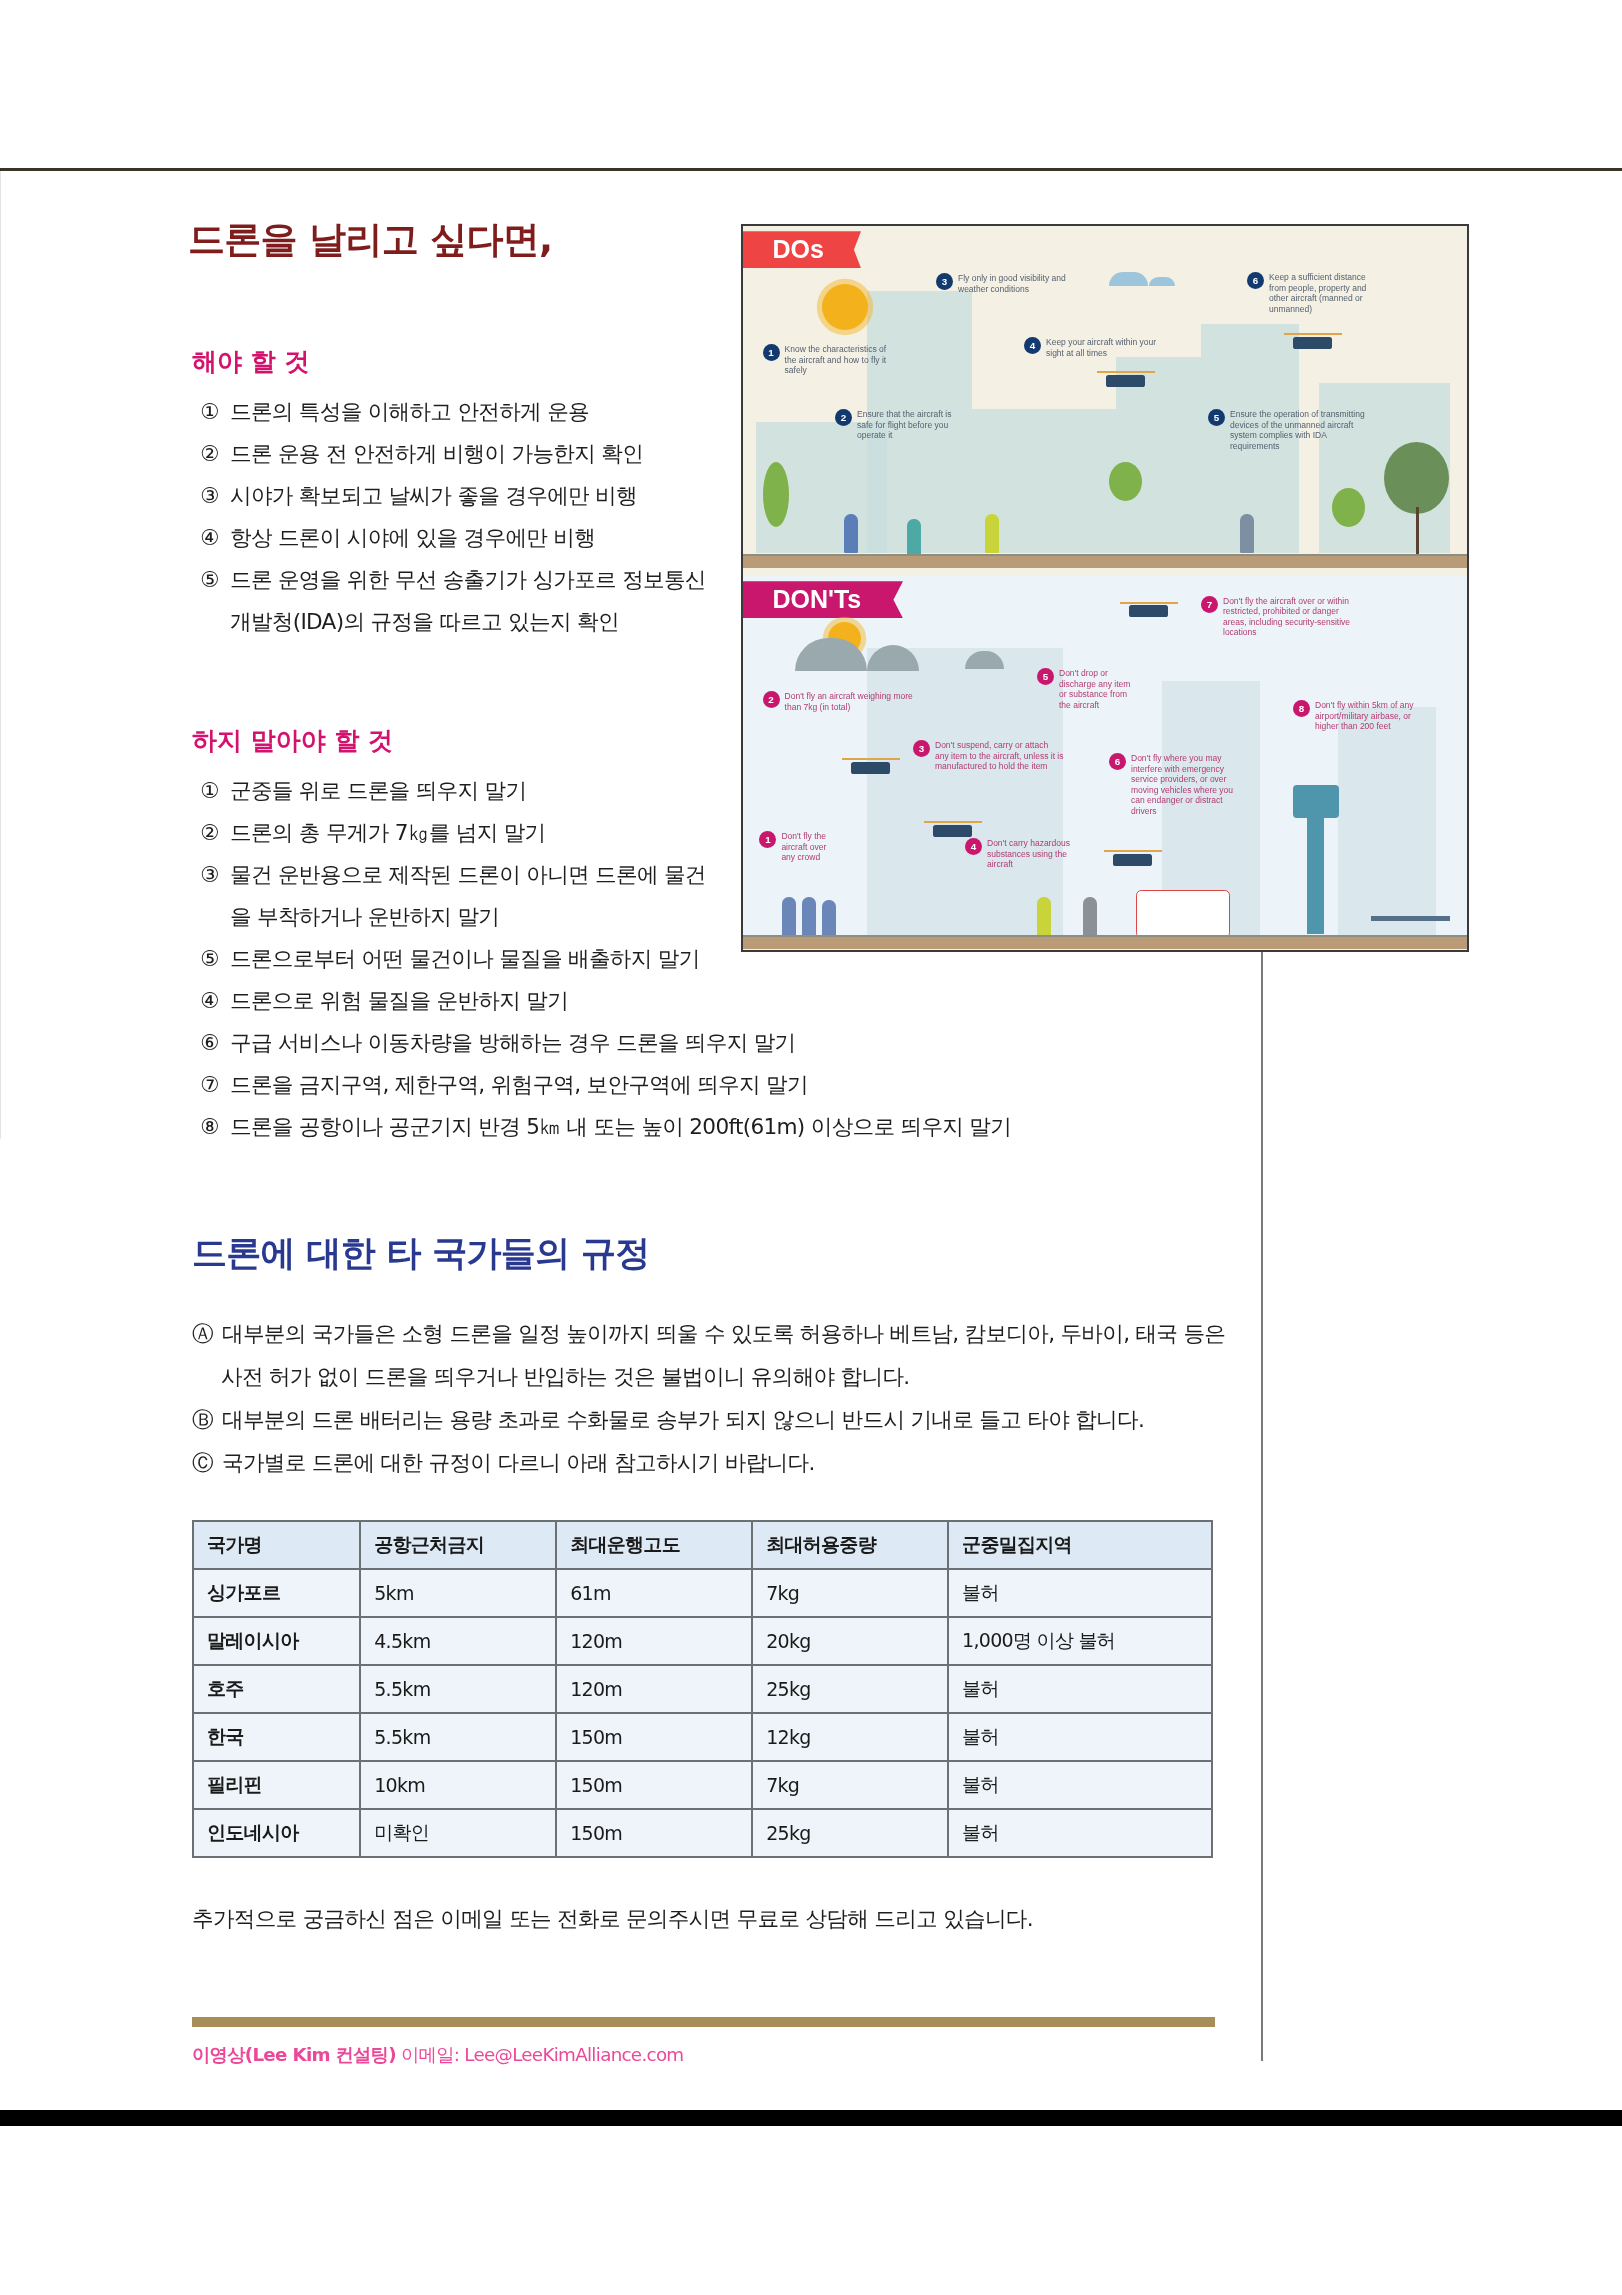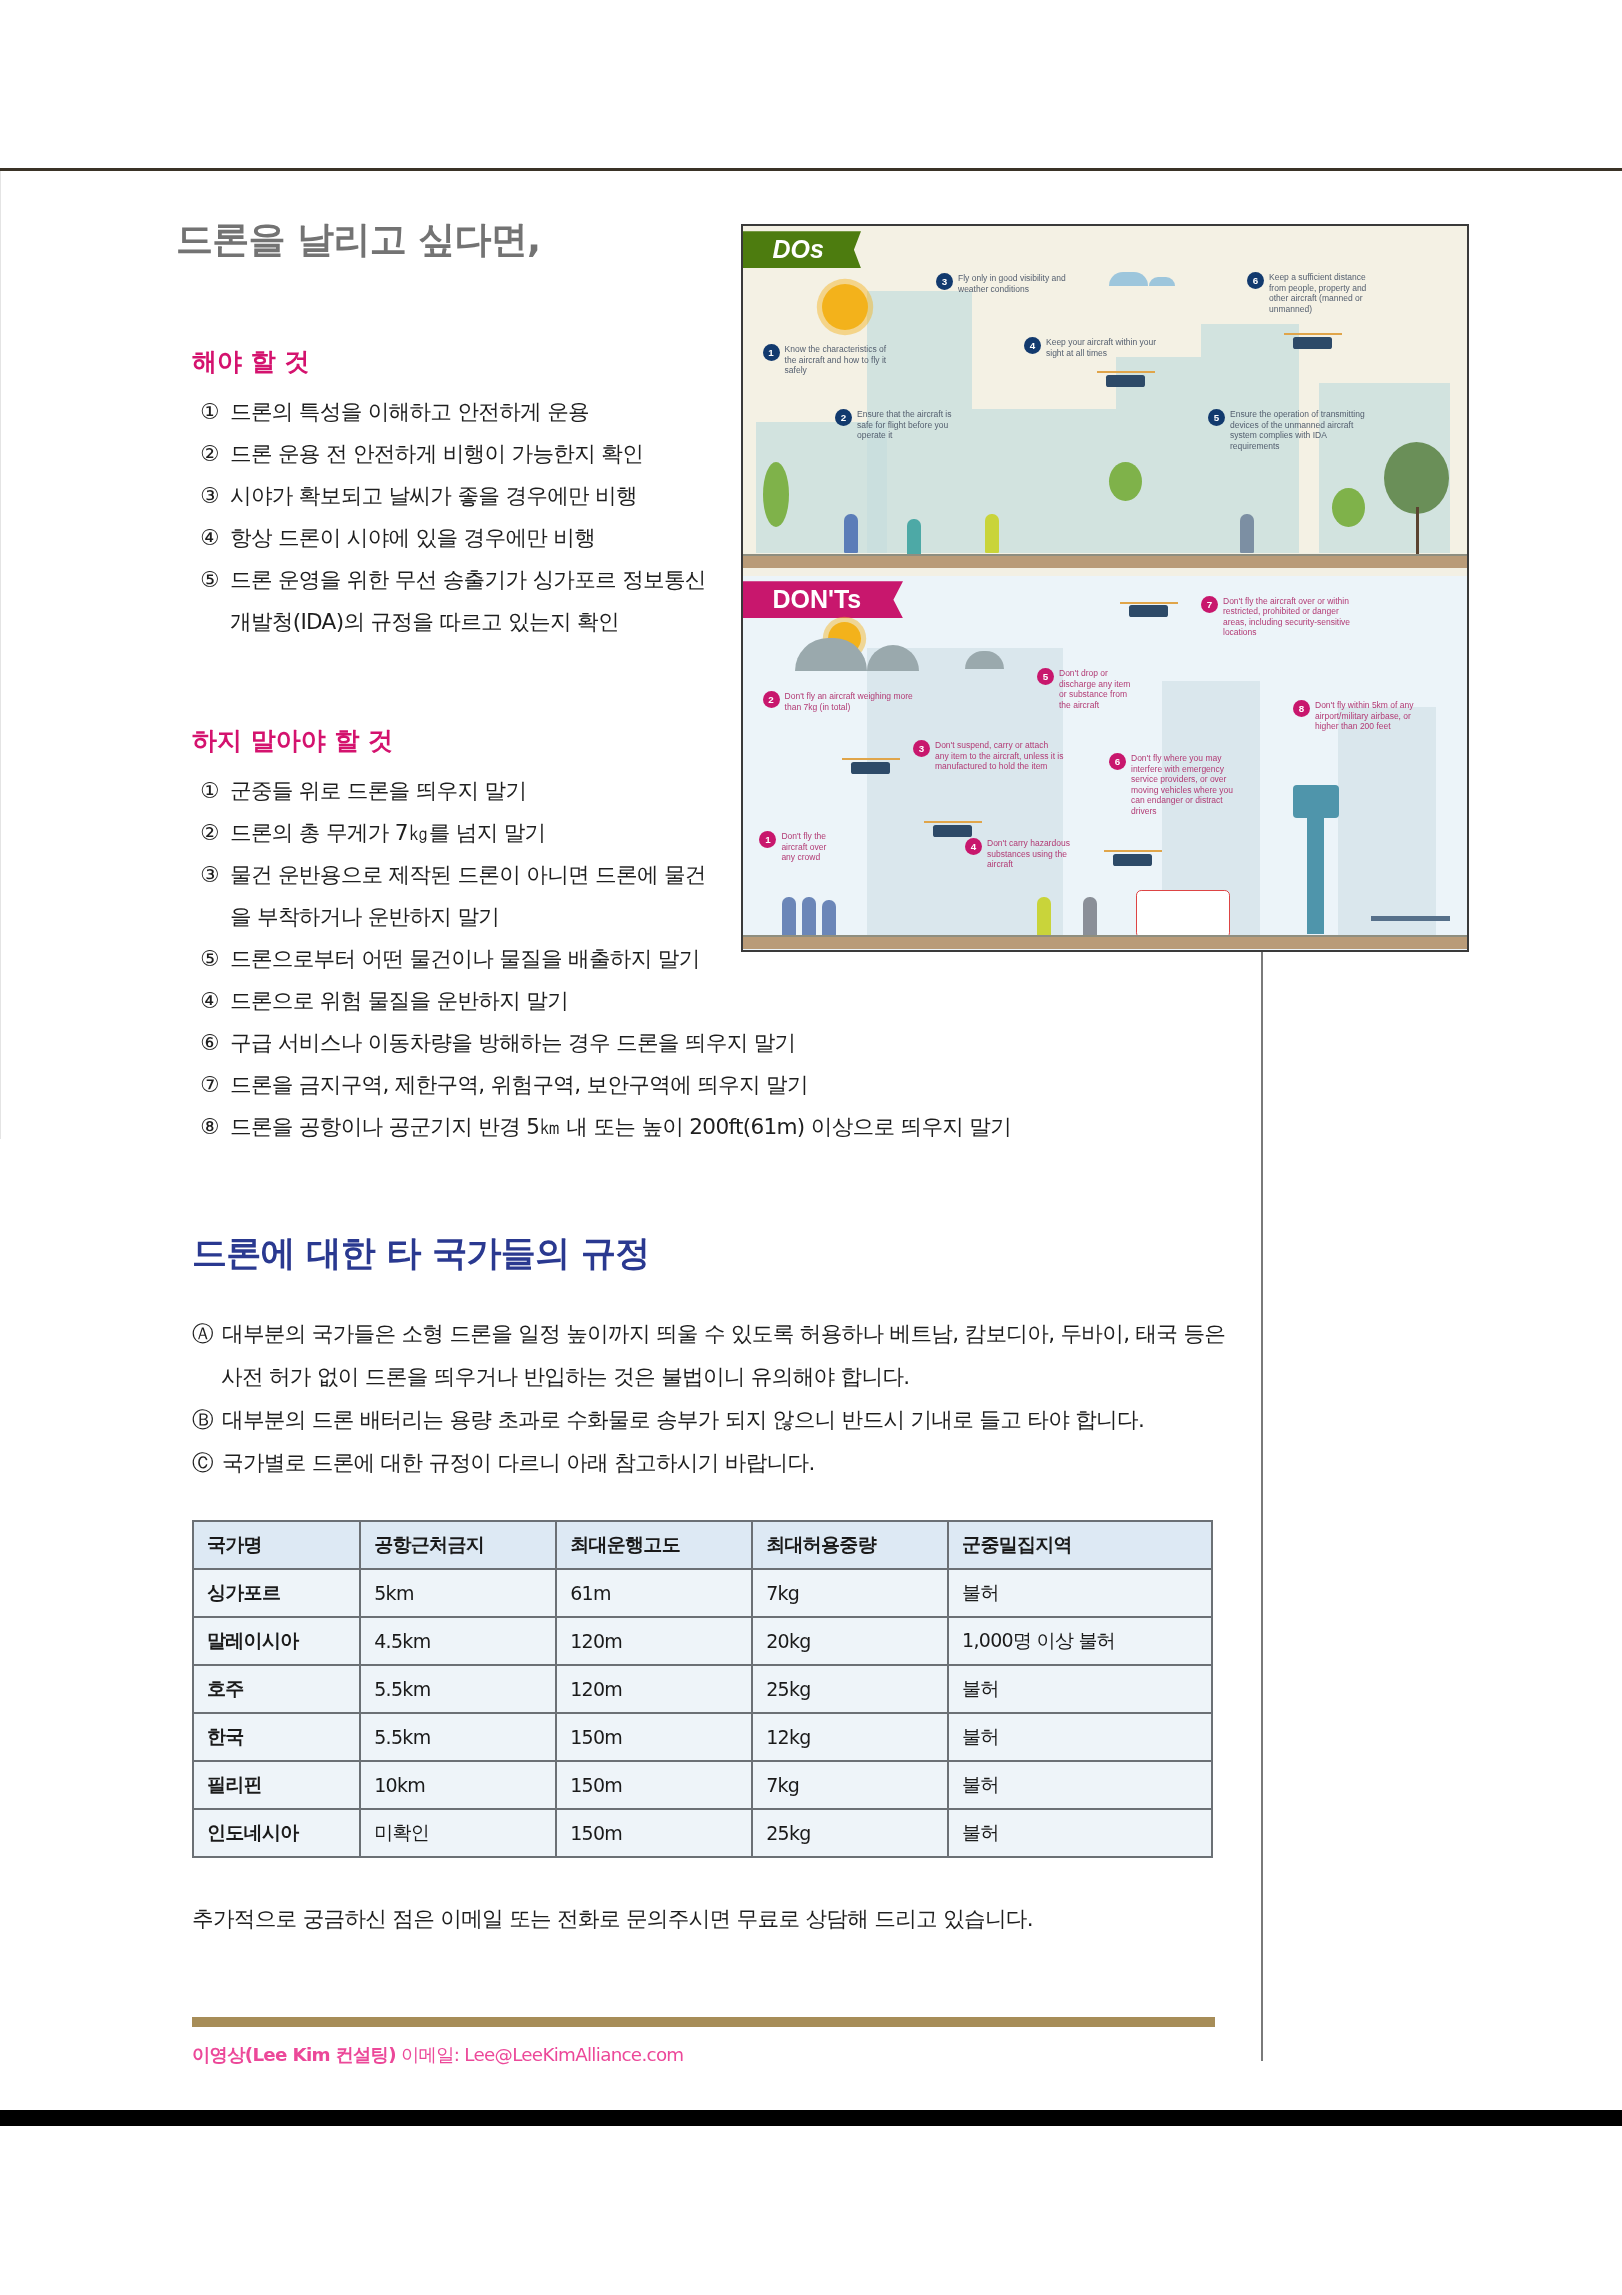--- a/index.html
+++ b/index.html
@@ -5,21 +5,21 @@
   html, body { margin:0; padding:0; }
   body {
     width:1623px; height:2295px; position:relative; overflow:hidden;
     background:#ffffff; font-family:"DejaVu Sans","Liberation Sans",sans-serif; color:#1a1a1a;
   }
   .top-rule { position:absolute; left:0; top:168px; width:1623px; height:2.6px; background:#3a3327; }
   .left-edge { position:absolute; left:0; top:171px; width:1.3px; height:968px; background:#e4e4e4; }
   .right-divider { position:absolute; left:1261px; top:949px; width:2px; height:1112px; background:#7a7a7a; }
   .bottom-bar { position:absolute; left:0; top:2110px; width:1623px; height:15.7px; background:#000; }
 
-  .h-main { position:absolute; left:176px; top:216px; margin:0; font-size:37px; line-height:48px; font-weight:bold; color:#737373; letter-spacing:-0.7px; }
+  .h-main { position:absolute; left:188px; top:216px; margin:0; font-size:37px; line-height:48px; font-weight:bold; color:#7f1d1d; letter-spacing:-0.7px; }
   .h-sub { position:absolute; left:192px; margin:0; font-size:25px; font-weight:bold; color:#d4126e; }
   .list { position:absolute; left:192px; margin:8px; padding:0; list-style:none; font-size:21.6px; color:#1e1e1e; letter-spacing:-0.7px; }
   .list li { height:42px; line-height:42px; white-space:nowrap; }
   .list li.cont { padding-left:30px; }
   .num { display:inline-block; width:30px; }
 
   .h-section { position:absolute; left:192px; top:1230px; margin:0; font-size:35px; font-weight:bold; color:#2a3990; letter-spacing:-0.7px; }
   .para { position:absolute; left:192px; top:1312px; margin:0; padding:0; list-style:none; font-size:21.6px; color:#1e1e1e; letter-spacing:-0.7px; }
   .para li { height:43px; line-height:43px; white-space:nowrap; }
   .para li.cont { padding-left:29px; }
@@ -34,21 +34,21 @@
   .gold-rule { position:absolute; left:192px; top:2017px; width:1023px; height:9.8px; background:#a78d58; }
   .footer { position:absolute; left:192px; top:2042px; font-size:18.3px; color:#ec4899; letter-spacing:-0.7px; }
   .footer b { font-weight:bold; }
 
   
   .info { position:absolute; left:741px; top:224px; width:724px; height:724px; border:2px solid #3a3a3a; overflow:hidden; background:#f3f0e4; }
   .dos { position:absolute; left:0; top:0; width:724px; height:340px; background:#f4f1e4; }
   .donts { position:absolute; left:0; top:350px; width:724px; height:374px; background:#ecf4f9; }
   .ground { position:absolute; left:0; height:11.8px; width:724px; background:#b99b78; border-top:2px solid #8e8e80; }
   .banner { position:absolute; left:0; top:5.2px; height:37px; color:#fff; font-weight:bold; font-size:25px; line-height:37px; padding-left:29.4px; box-sizing:border-box; clip-path:polygon(0 0,100% 0,94% 50%,100% 100%,0 100%); font-family:"Liberation Sans",sans-serif; }
-  .banner.do { width:118px; background:#4d7c0f;font-style:italic; }
+  .banner.do { width:118px; background:#ef4444; }
   .banner.dont { width:160px; background:#c8176d; }
   .bldg { position:absolute; background:#c7dede; opacity:.75; }
   .bldg2 { position:absolute; background:#d6e4ea; opacity:.8; }
   .callout { position:absolute; font-size:8.5px; line-height:10.5px; font-family:"Liberation Sans",sans-serif; }
   .callout .badge { position:absolute; left:0; top:0; width:17px; height:17px; border-radius:50%; color:#fff; font-weight:bold; font-size:9.8px; text-align:center; line-height:17px; }
   .callout .txt { display:block; padding-left:22px; }
   .do-c { color:#556070; } .do-c .badge { background:#123a6e; }
   .dont-c { color:#b23a74; } .dont-c .badge { background:#c8176d; }
   .sun { position:absolute; width:46px; height:46px; border-radius:50%; background:#f3b21b; box-shadow:0 0 0 5.2px rgba(243,178,27,.45); }
   .cloud { position:absolute; background:#9dc6dc; border-radius:39px 39px 0 0; }

